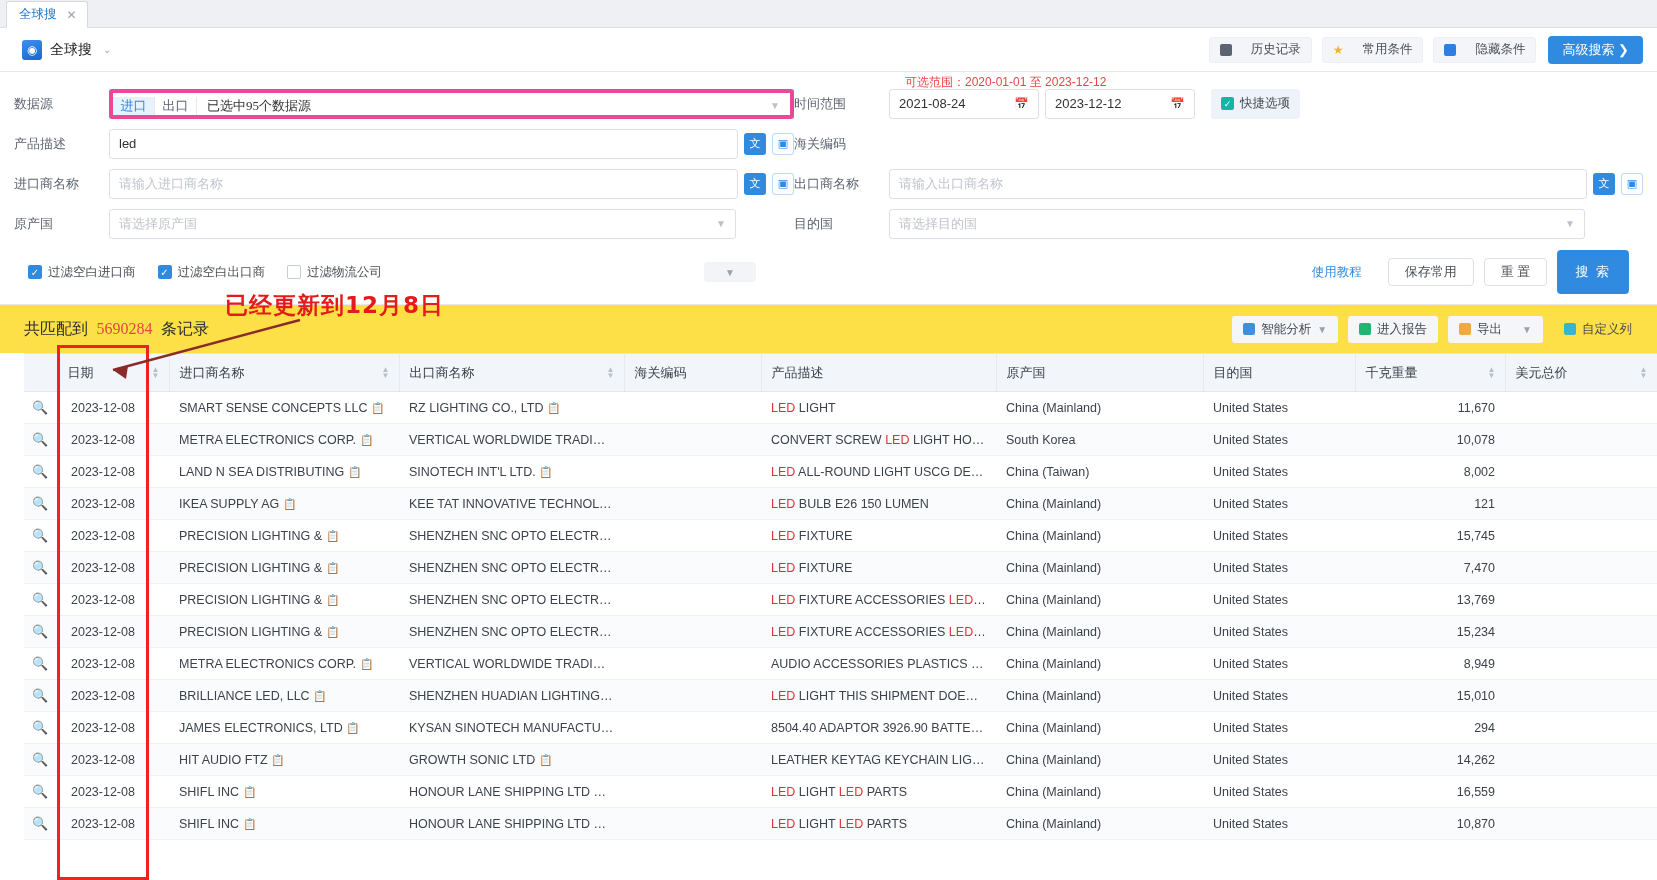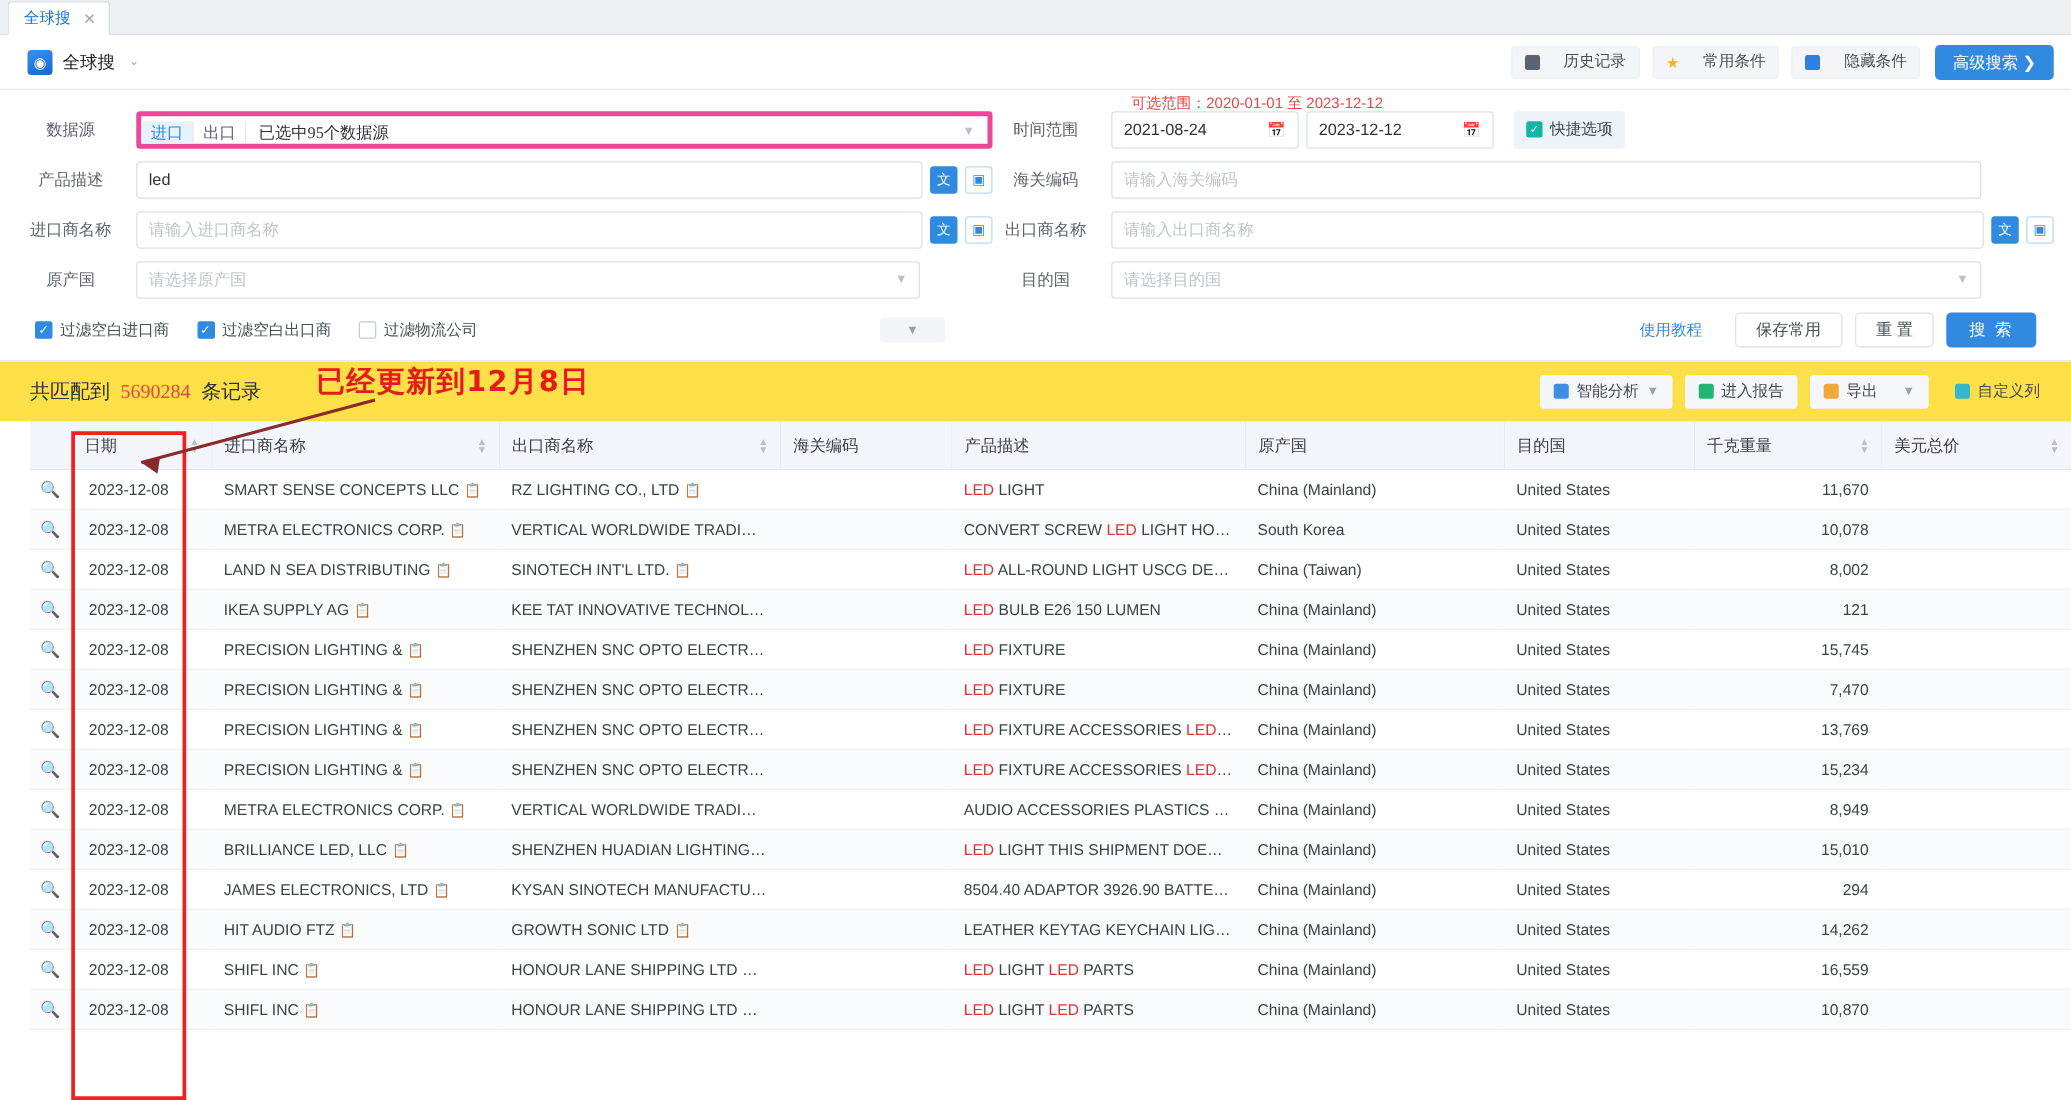--- a/index.html
+++ b/index.html
@@ -68,21 +68,21 @@
 
   
   .panel {
     background:#fff; border-bottom:1px solid #e8eaee;
     padding:14px 14px 8px 14px;
     position:relative;
   }
   .grid { display:grid; grid-template-columns: 780px 1fr; }
   .frow { display:flex; align-items:center; height:35px; margin-bottom:5px; }
   .flabel {
-    width:95px; text-align:center; padding-right:10px;
+    width:95px; text-align:left; padding-right:10px;
     font-size:13px; color:#5c6370; flex:none;
   }
   .fctl { flex:1; display:flex; align-items:center; gap:6px; }
   .input {
     height:30px; border:1px solid #dcdfe6; border-radius:3px;
     background:#fff; display:flex; align-items:center;
     padding:0 9px; font-size:13px; color:#303133; flex:1; min-width:0;
   }
   .input.ph { color:#c0c4cc; }
   .input .caret { margin-left:auto; color:#bcc1c9; font-size:10px; }
@@ -135,21 +135,21 @@
   }
   .foot-spacer { flex:1; }
   .link { color:#2f8ae0; font-size:12.5px; cursor:pointer; margin-right:16px; }
   .obtn {
     height:28px; padding:0 16px; margin-left:10px;
     border:1px solid #dcdfe6; border-radius:4px; background:#fff;
     font-size:13px; color:#4a4f57; cursor:pointer;
     display:inline-flex; align-items:center;
   }
   .sbtn {
-    height:28px; padding:0 18px; margin-left:10px; margin-right:14px;
+    height:44px; padding:0 18px; margin-left:10px; margin-right:14px;
     border:none; border-radius:4px; background:#2f8ae0; color:#fff;
     font-size:13px; cursor:pointer; letter-spacing:2px;
     display:inline-flex; align-items:center;
   }
 
   
   .resbar {
     height:48px; display:flex; align-items:center;
     padding:0 14px 0 24px; background:#fde047;
   }
@@ -165,21 +165,20 @@
   .dot { width:12px;height:12px;border-radius:2px;display:inline-block; }
   .dot.blue{background:#3e8fe4;} .dot.green{background:#21b573;}
   .dot.orange{background:#f0a93c;} .dot.cyan{background:#36b7c9;}
 
   
   .annot {
     position:absolute; left:225px; top:290px;
     font-size:23px; font-weight:bold; color:#e51a1a;
     font-family:"DejaVu Sans",sans-serif; letter-spacing:1px;
     white-space:nowrap;
-    margin-left:28px;
   }
   .redbox {
     position:absolute; left:57px; top:345px; width:92px; height:535px;
     border:3px solid #ee2222; border-top:3px solid #ee2222; pointer-events:none;
   }
   .annot-svg { position:absolute; left:0; top:0; width:1657px; height:880px; pointer-events:none; }
 
   
   .tablewrap { padding:0 0 0 24px; }
   table { border-collapse:collapse; width:1633px; table-layout:fixed; }
@@ -305,24 +304,20 @@
           </div>
           <div class="quick">
             <span class="teal">✓</span>
             <span>快捷选项</span>
           </div>
         </div>
       </div>
 
       <div class="frow">
         <div class="flabel">海关编码</div>
-        <div class="fctl">
-          <div class="input ph">请输入海关编码</div>
-          <span style="width:52px;display:inline-block"></span>
-        </div>
       </div>
 
       <div class="frow">
         <div class="flabel">出口商名称</div>
         <div class="fctl">
           <div class="input ph">请输入出口商名称</div>
           <span class="ic-btn fill">文</span>
           <span class="ic-btn out">▣</span>
         </div>
       </div>

